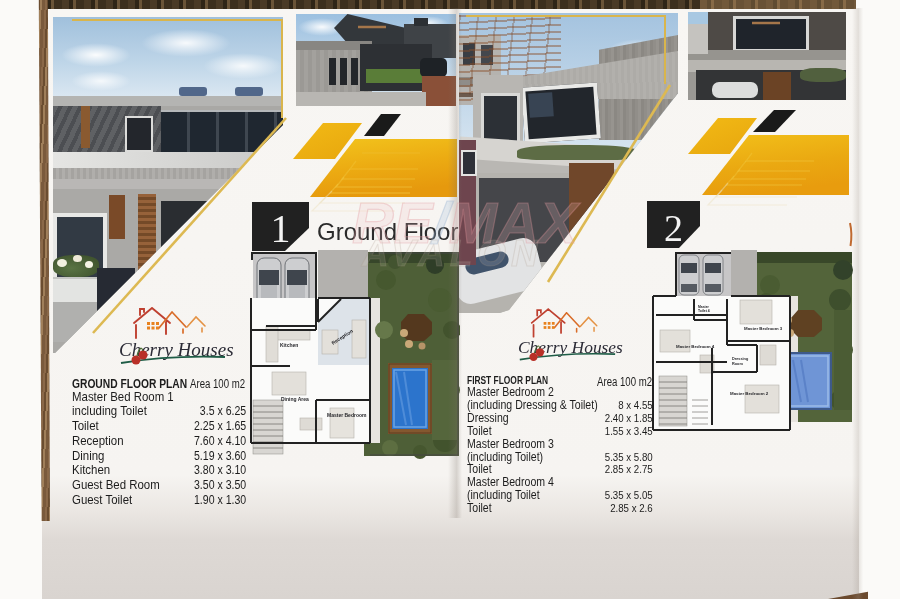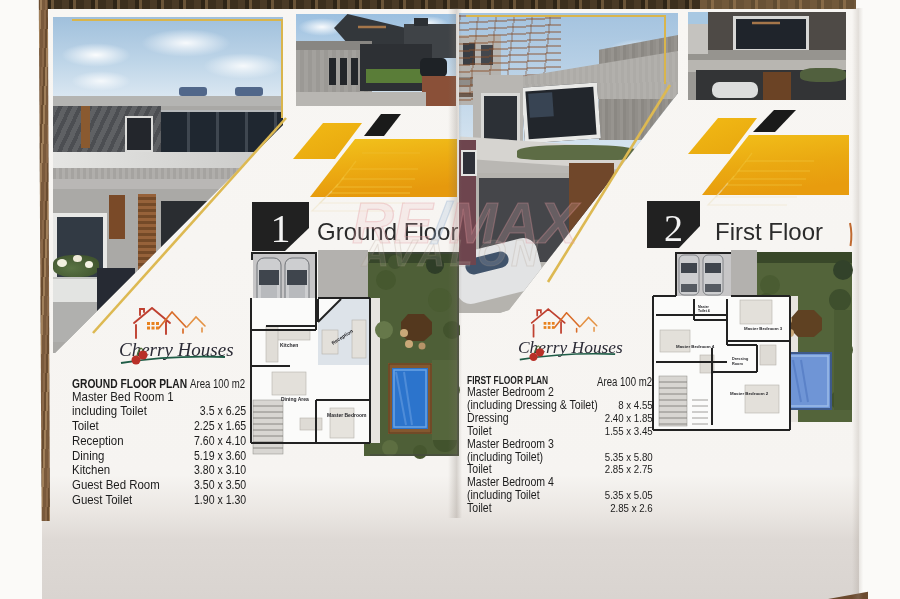--- a/index.html
+++ b/index.html
@@ -367,21 +367,20 @@
     <g fill="none" stroke="#ece0bc" stroke-opacity="0.45" stroke-width="1.2">
       <path d="M26,48 L14,62 L95,62"></path>
       <path d="M20,55 L6,70 L85,70"></path>
     </g>
   </svg>
 
   <div class="abs" style="left:647px;top:201px;width:53px;height:47px;
     clip-path:polygon(0 0,53px 0,53px 25px,32px 47px,0 47px);background:#212121;">
     <div style="position:absolute;left:0;width:53px;top:8px;text-align:center;font-family:'Liberation Serif',serif;font-size:38px;line-height:38px;color:#f4f4f4;">2</div>
   </div>
-  <div class="abs" style="left:715px;top:220px;font-size:24px;line-height:24px;color:#2b2b2b;">First Floor</div>
 
   <svg class="abs" style="left:648px;top:248px;" width="214" height="212" viewBox="648 248 214 212">
 
     <rect x="756" y="252" width="96" height="170" fill="#53643a"></rect>
     <rect x="756" y="252" width="96" height="11" fill="#394829"></rect>
     <rect x="790" y="296" width="8" height="126" fill="#e7e4df"></rect>
     <circle cx="770" cy="285" r="10" fill="#4a5c32"></circle>
     <circle cx="840" cy="300" r="11" fill="#3e4f2d"></circle>
     <circle cx="843" cy="270" r="10" fill="#32422a"></circle>
     <circle cx="840" cy="400" r="10" fill="#42532d"></circle>

